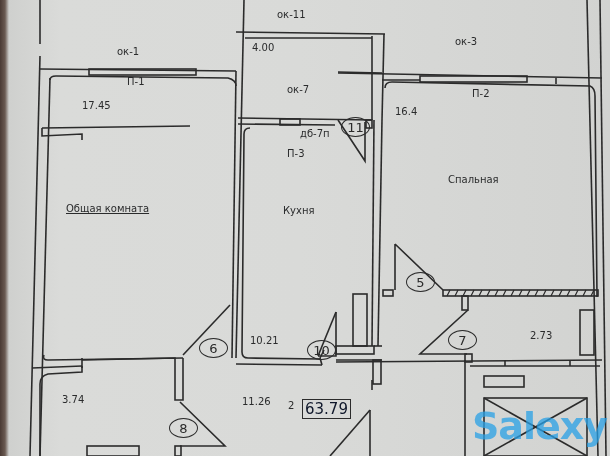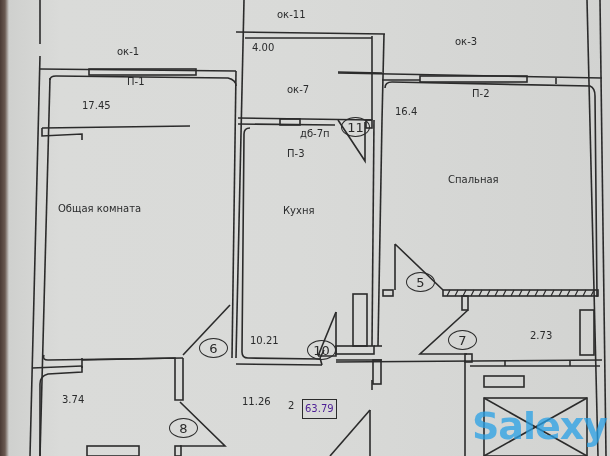--- a/index.html
+++ b/index.html
@@ -3,21 +3,21 @@
 <meta charset="utf-8">
 <style>
   html, body { margin:0; padding:0; }
   body { width:610px; height:456px; overflow:hidden; background:#d6d7d5; position:relative; font-family:"DejaVu Sans", sans-serif; }
   .paper { position:absolute; left:0; top:0; width:610px; height:456px;
     background: linear-gradient(90deg, #4a3a34 0px, #6a5a52 5px, #cfd0ce 9px, #dadbd9 60px, #d9dad8 300px, #d2d3d1 610px); }
   svg.plan { position:absolute; left:0; top:0; }
   .lbl { position:absolute; color:#2a2b2c; font-size:10px; white-space:nowrap; letter-spacing:0px; font-family:"DejaVu Sans", sans-serif; }
   .circ { position:absolute; width:29px; height:20px; border:1.5px solid #2b2b2b; border-radius:50%; box-sizing:border-box;
     display:flex; align-items:center; justify-content:center; font-size:13px; color:#2a2a2a; }
-  .areabox { position:absolute; border:1.5px solid #2b2b2b; padding:0 2px; font-size:10px; color:#4c1d95; line-height:18px; }
+  .areabox { position:absolute; border:1.5px solid #2b2b2b; padding:0 2px; font-size:15px; color:#0f172a; line-height:18px; }
   .watermark { position:absolute; left:472px; top:404px; font-family:"DejaVu Sans", sans-serif; font-weight:bold; font-size:38px;
     color:rgba(40,160,230,0.75); letter-spacing:-1px; }
 </style>
 </head>
 <body>
 
 <div class="paper"></div>
 
 <svg class="plan" width="610" height="456" viewBox="0 0 610 456" fill="none" stroke="#2b2b2b" stroke-width="1.6">
 
@@ -108,21 +108,21 @@
 
 <div class="lbl" style="left:117px;top:46px;">ок-1</div>
 <div class="lbl" style="left:277px;top:9px;">ок-11</div>
 <div class="lbl" style="left:455px;top:36px;">ок-3</div>
 <div class="lbl" style="left:287px;top:84px;">ок-7</div>
 <div class="lbl" style="left:300px;top:128px;">дб-7п</div>
 <div class="lbl" style="left:127px;top:76px;">П-1</div>
 <div class="lbl" style="left:472px;top:88px;">П-2</div>
 <div class="lbl" style="left:287px;top:148px;">П-3</div>
 
-<div class="lbl" style="left:58px;top:203px;">Общая комната</div>
+<div class="lbl" style="left:66px;top:203px;text-decoration:underline;">Общая комната</div>
 <div class="lbl" style="left:283px;top:205px;">Кухня</div>
 <div class="lbl" style="left:448px;top:174px;">Спальная</div>
 
 <div class="lbl" style="left:66px;top:100px;margin-left:16px;">17.45</div>
 <div class="lbl" style="left:250px;top:335px;">10.21</div>
 <div class="lbl" style="left:395px;top:106px;">16.4</div>
 <div class="lbl" style="left:252px;top:42px;">4.00</div>
 <div class="lbl" style="left:242px;top:396px;">11.26</div>
 <div class="lbl" style="left:62px;top:394px;">3.74</div>
 <div class="lbl" style="left:530px;top:330px;">2.73</div>

